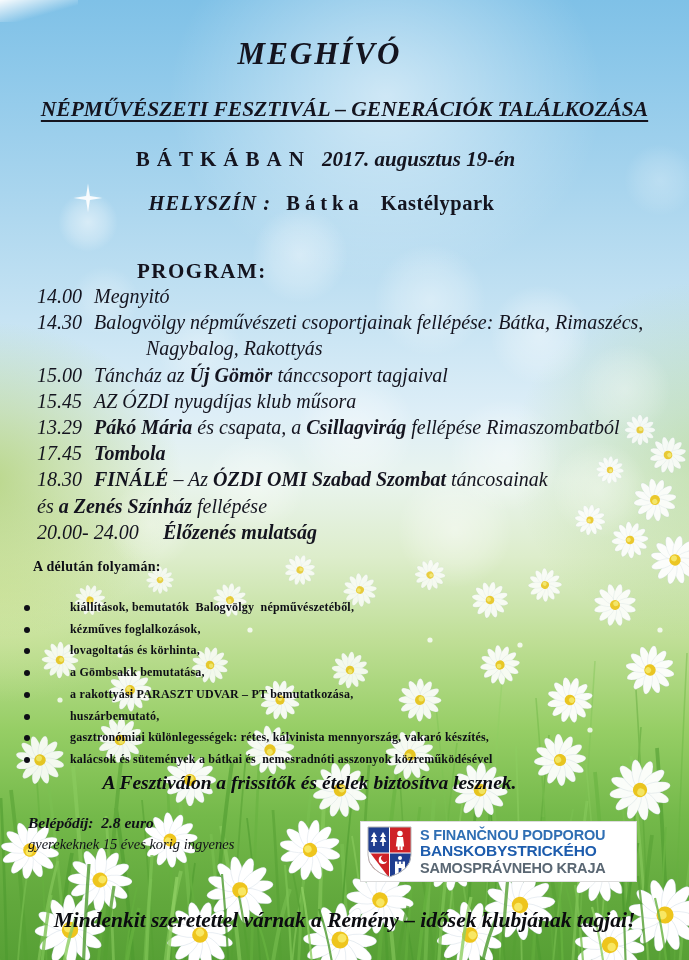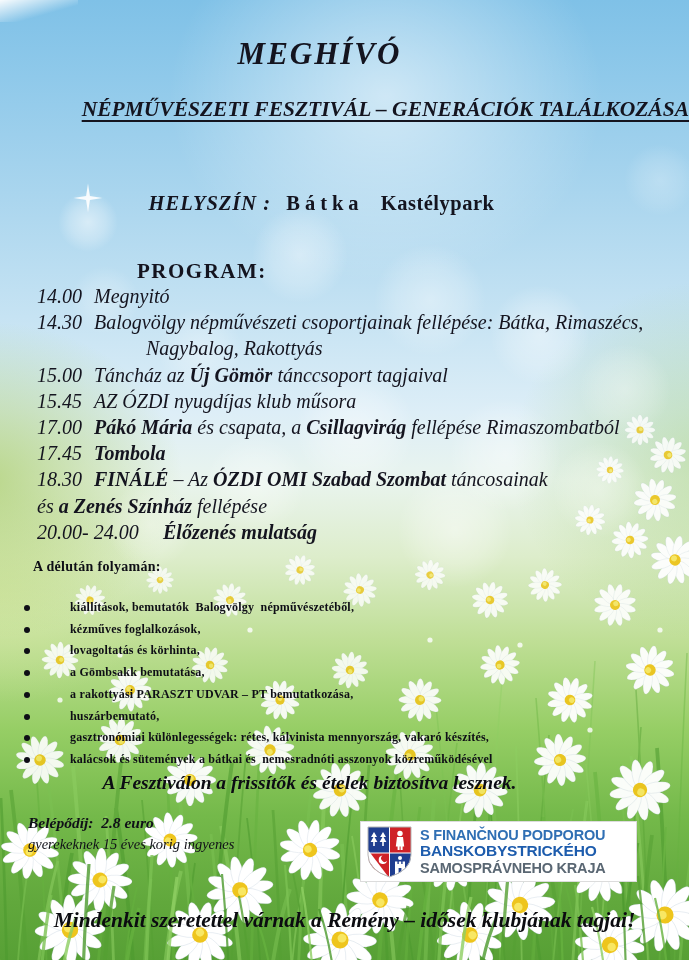--- a/index.html
+++ b/index.html
@@ -32,21 +32,21 @@
     radial-gradient(circle 30px at 88px 222px, rgba(255,255,255,.5), rgba(255,255,255,.25) 60%, rgba(255,255,255,0) 100%),
     radial-gradient(circle 36px at 660px 180px, rgba(255,255,255,.24), rgba(255,255,255,.12) 60%, rgba(255,255,255,0) 100%);
   }
   .corner-flare{position:absolute;top:0;left:0;width:78px;height:22px;
     background:linear-gradient(to bottom right, rgba(255,255,255,.95), rgba(255,255,255,0) 62%);}
   .sparkle{position:absolute;left:72px;top:182px;width:32px;height:32px;opacity:.95;}
   #meadow{position:absolute;left:0;top:400px;width:689px;height:560px;}
 
   .layer{position:absolute;left:0;z-index:5;}
   .title{top:36px;left:0;right:50px;text-align:center;font-size:31px;font-weight:bold;font-style:italic;letter-spacing:2px;}
-  .subtitle{top:97px;left:0;right:0;text-align:right;font-size:21.5px;font-weight:bold;font-style:italic;
+  .subtitle{top:97px;left:0;right:0;text-align:center;font-size:21.5px;font-weight:bold;font-style:italic;
     text-decoration:underline;text-decoration-thickness:2px;text-underline-offset:4px;}
   .dateline{top:147px;left:0;right:38px;text-align:center;font-size:21px;font-weight:bold;white-space:nowrap;}
   .dl-place{letter-spacing:7px;}
   .dl-date{font-style:italic;margin-left:6px;}
   .venue{top:192px;left:0;right:46px;text-align:center;font-size:20.5px;font-weight:bold;white-space:nowrap;}
   .v-label{font-style:italic;letter-spacing:1px;}
   .v-place{letter-spacing:5px;margin-left:10px;}
   .v-park{margin-left:12px;letter-spacing:.5px;text-align:right;}
 
   .program{top:260px;left:37px;width:634px;font-size:20px;font-style:italic;line-height:26.2px;}
@@ -996,36 +996,40 @@
         <path d="M229,575 Q 226.2,517 222,474" stroke="#4c9a2e" stroke-width="2.2" fill="none"></path>
         <path d="M396,575 Q 400.8,533 408,506" stroke="#55a033" stroke-width="3.2" fill="none"></path>
         <path d="M563,575 Q 561,511.5 558,463" stroke="#66b23f" stroke-width="2.2" fill="none"></path>
         <path d="M41,575 Q 45,527.5 51,495" stroke="#7cc253" stroke-width="3.2" fill="none"></path>
       </g>
     </svg>
 
   <div class="layer title">MEGHÍVÓ</div>
   <div class="layer subtitle">NÉPMŰVÉSZETI FESZTIVÁL – GENERÁCIÓK TALÁLKOZÁSA</div>
 
+  <div class="layer dateline">
+    <span class="dl-place">BÁTKÁBAN</span>
+    <span class="dl-date">2017. augusztus 19-én</span>
+  </div>
 
   <div class="layer venue">
     <span class="v-label">HELYSZÍN :</span>
     <span class="v-place">Bátka</span>
     <span class="v-park">Kastélypark</span>
   </div>
 
   <div class="layer program">
     <div class="prog-heading">PROGRAM:</div>
     <div>
         <div class="prog-row"><span class="prog-time">14.00</span><span class="prog-text"><span>Megnyitó</span></span></div>
         <div class="prog-row"><span class="prog-time">14.30</span><span class="prog-text"><span>Balogvölgy népművészeti csoportjainak fellépése: Bátka, Rimaszécs,</span></span></div>
         <div class="prog-row cont"><span class="prog-time"></span><span class="prog-text"><span>Nagybalog, Rakottyás</span></span></div>
         <div class="prog-row"><span class="prog-time">15.00</span><span class="prog-text"><span>Táncház az </span><span class="b">Új Gömör</span><span> tánccsoport tagjaival</span></span></div>
         <div class="prog-row"><span class="prog-time">15.45</span><span class="prog-text"><span>AZ ÓZDI nyugdíjas klub műsora</span></span></div>
-        <div class="prog-row"><span class="prog-time">17.00</span><span class="prog-text"><span class="b">Pákó Mária</span><span> és csapata, a </span><span class="b">Csillagvirág</span><span> fellépése Rimaszombatból</span></span></div>
+        <div class="prog-row"><span class="prog-time">13.29</span><span class="prog-text"><span class="b">Pákó Mária</span><span> és csapata, a </span><span class="b">Csillagvirág</span><span> fellépése Rimaszombatból</span></span></div>
         <div class="prog-row"><span class="prog-time">17.45</span><span class="prog-text"><span class="b">Tombola</span></span></div>
         <div class="prog-row"><span class="prog-time">18.30</span><span class="prog-text"><span class="b">FINÁLÉ</span><span> – Az </span><span class="b">ÓZDI OMI Szabad Szombat</span><span> táncosainak</span></span></div>
         <div class="prog-row"><span class="prog-text"><span>és </span><span class="b">a Zenés Színház</span><span> fellépése</span></span></div>
         <div class="prog-row wide"><span class="prog-time">20.00- 24.00</span><span class="prog-text"><span class="b">Élőzenés mulatság</span></span></div>
       </div>
   </div>
 
   <div class="layer afternoon">
     <div class="aft-heading">A délután folyamán:</div>
     <ul class="aft-list">

